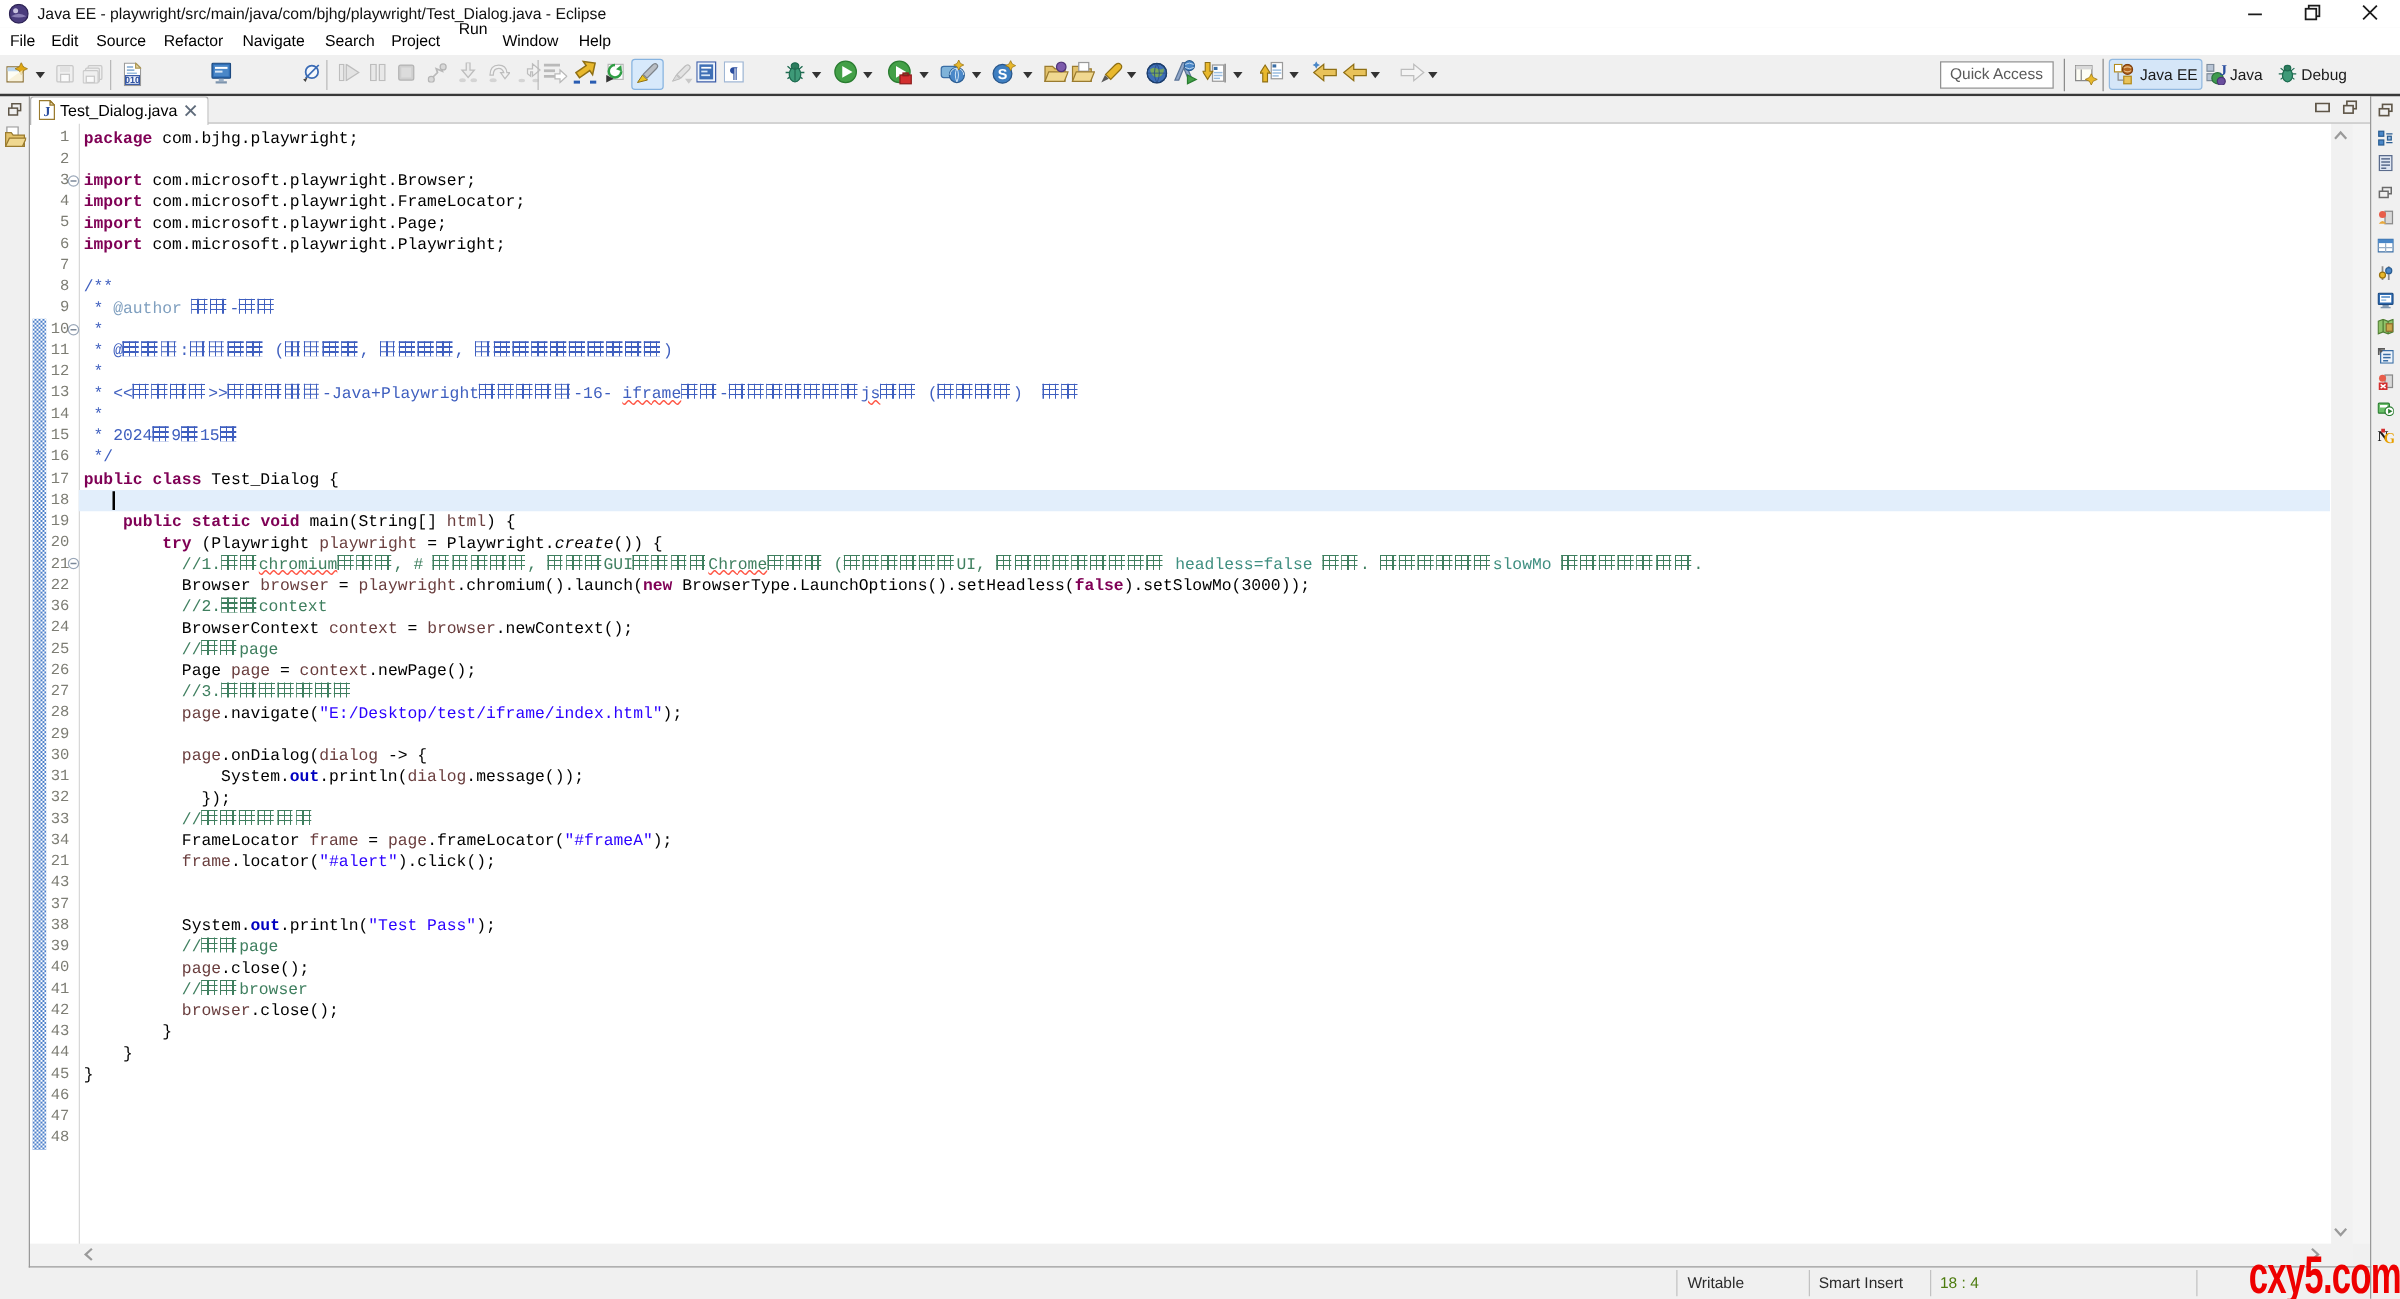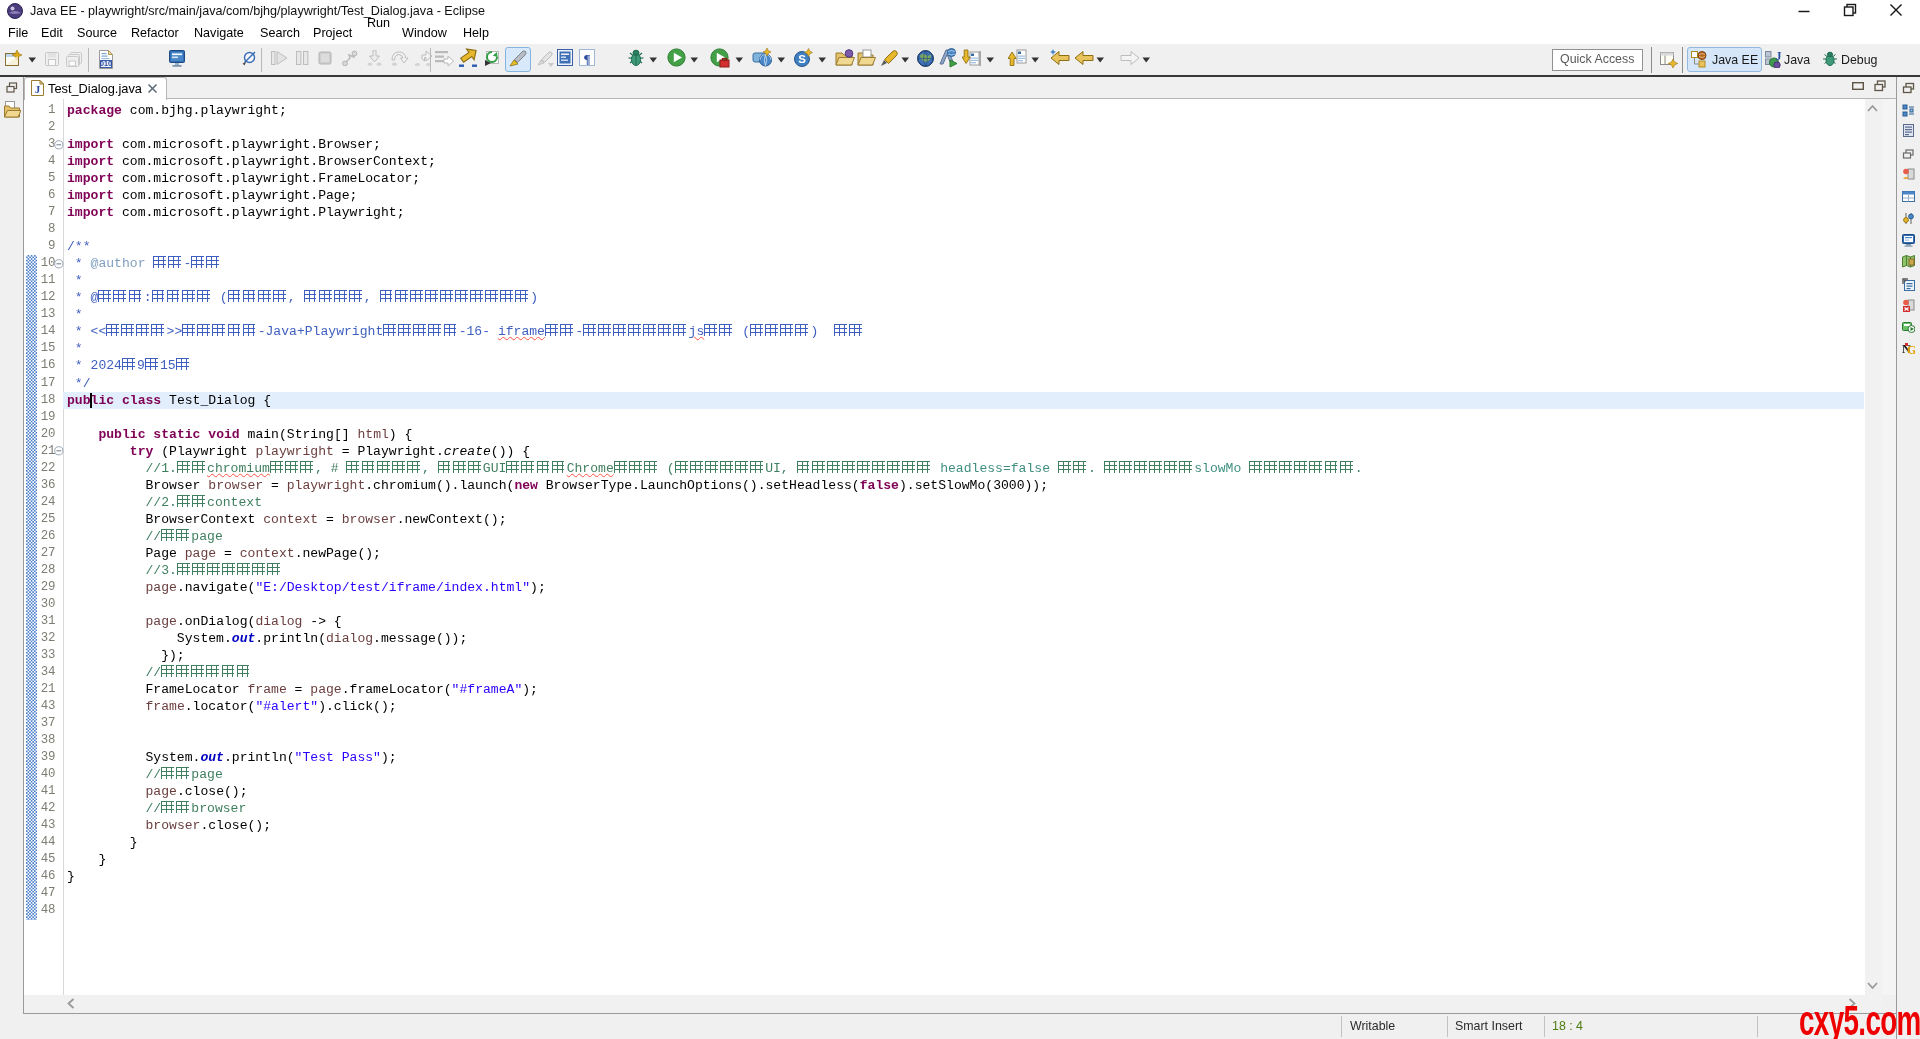--- a/index.html
+++ b/index.html
@@ -2,21 +2,21 @@
 <html><head><meta charset="utf-8"><style>
 *{margin:0;padding:0;box-sizing:border-box}
 html,body{width:1920px;height:1039px;overflow:hidden;background:#f0f0f0;font-family:"Liberation Sans",sans-serif}
 div,span{position:absolute}
 .k{color:#7F0055;font-weight:bold}
 .s{color:#2A00FF}
 .c{color:#3F7F5F}
 .j{color:#3F5FBF}
 .jt{color:#7F9FBF}
 .v{color:#6A3E3E}
-.sf{color:#0000C0;font-weight:bold;font-style:italic}
+.sf{color:#0000C0;font-weight:bold;}
 .sm{font-style:italic}
 .t{color:#3F8F80}
 b{font-weight:normal}
 .sq{text-decoration:underline wavy #ff5544 1px;text-underline-offset:0.5px}
 .z{display:inline-block;width:12.9px;height:12px;margin-right:2.2px;vertical-align:-1px;background:repeating-linear-gradient(to bottom,currentColor 0 1px,transparent 1px 4px),repeating-linear-gradient(to right,currentColor 0 1px,transparent 1px 5px)}
 .cl{position:static;height:17.043px;white-space:pre}
 #nums div{position:static;height:17.043px}
 .chev{stroke:#9a9a9a;stroke-width:1.8;fill:none}
 </style></head>
 <body>
@@ -147,21 +147,20 @@
     <div>46</div>
     <div>47</div>
     <div>48</div>
   </div>
 <div style="left:62.5px;top:99px;width:1px;height:896px;background:#d8d8d8"></div>
 <div style="left:63px;top:391.7px;width:1801px;height:17.04px;background:#e2eefb"></div>
 <div id="src" style="left:67.0px;top:102.0px;font-family:'Liberation Mono',monospace;font-size:13.08px;line-height:17.043px;color:#000">
     <div class="cl"><b class="k">package</b> com.bjhg.playwright;</div>
     <div class="cl"></div>
     <div class="cl"><b class="k">import</b> com.microsoft.playwright.Browser;</div>
-    <div class="cl"><b class="k">import</b> com.microsoft.playwright.BrowserContext;</div>
     <div class="cl"><b class="k">import</b> com.microsoft.playwright.FrameLocator;</div>
     <div class="cl"><b class="k">import</b> com.microsoft.playwright.Page;</div>
     <div class="cl"><b class="k">import</b> com.microsoft.playwright.Playwright;</div>
     <div class="cl"></div>
     <div class="cl"><b class="j">/**</b></div>
     <div class="cl"><b class="j"> * </b><b class="jt">@author</b><b class="j"> <i class="z"></i><i class="z"></i>-<i class="z"></i><i class="z"></i></b></div>
     <div class="cl"><b class="j"> * </b></div>
     <div class="cl"><b class="j"> * @<i class="z"></i><i class="z"></i><i class="z"></i>:<i class="z"></i><i class="z"></i><i class="z"></i><i class="z"></i> (<i class="z"></i><i class="z"></i><i class="z"></i><i class="z"></i>, <i class="z"></i><i class="z"></i><i class="z"></i><i class="z"></i>, <i class="z"></i><i class="z"></i><i class="z"></i><i class="z"></i><i class="z"></i><i class="z"></i><i class="z"></i><i class="z"></i><i class="z"></i><i class="z"></i>) </b></div>
     <div class="cl"><b class="j"> * </b></div>
     <div class="cl"><b class="j"> * &lt;&lt;<i class="z"></i><i class="z"></i><i class="z"></i><i class="z"></i>&gt;&gt;<i class="z"></i><i class="z"></i><i class="z"></i><i class="z"></i><i class="z"></i>-Java+Playwright<i class="z"></i><i class="z"></i><i class="z"></i><i class="z"></i><i class="z"></i>-16- </b><b class="j sq">iframe</b><b class="j"><i class="z"></i><i class="z"></i>-<i class="z"></i><i class="z"></i><i class="z"></i><i class="z"></i><i class="z"></i><i class="z"></i><i class="z"></i></b><b class="j sq">js</b><b class="j"><i class="z"></i><i class="z"></i> (<i class="z"></i><i class="z"></i><i class="z"></i><i class="z"></i>)  <i class="z"></i><i class="z"></i></b></div>

